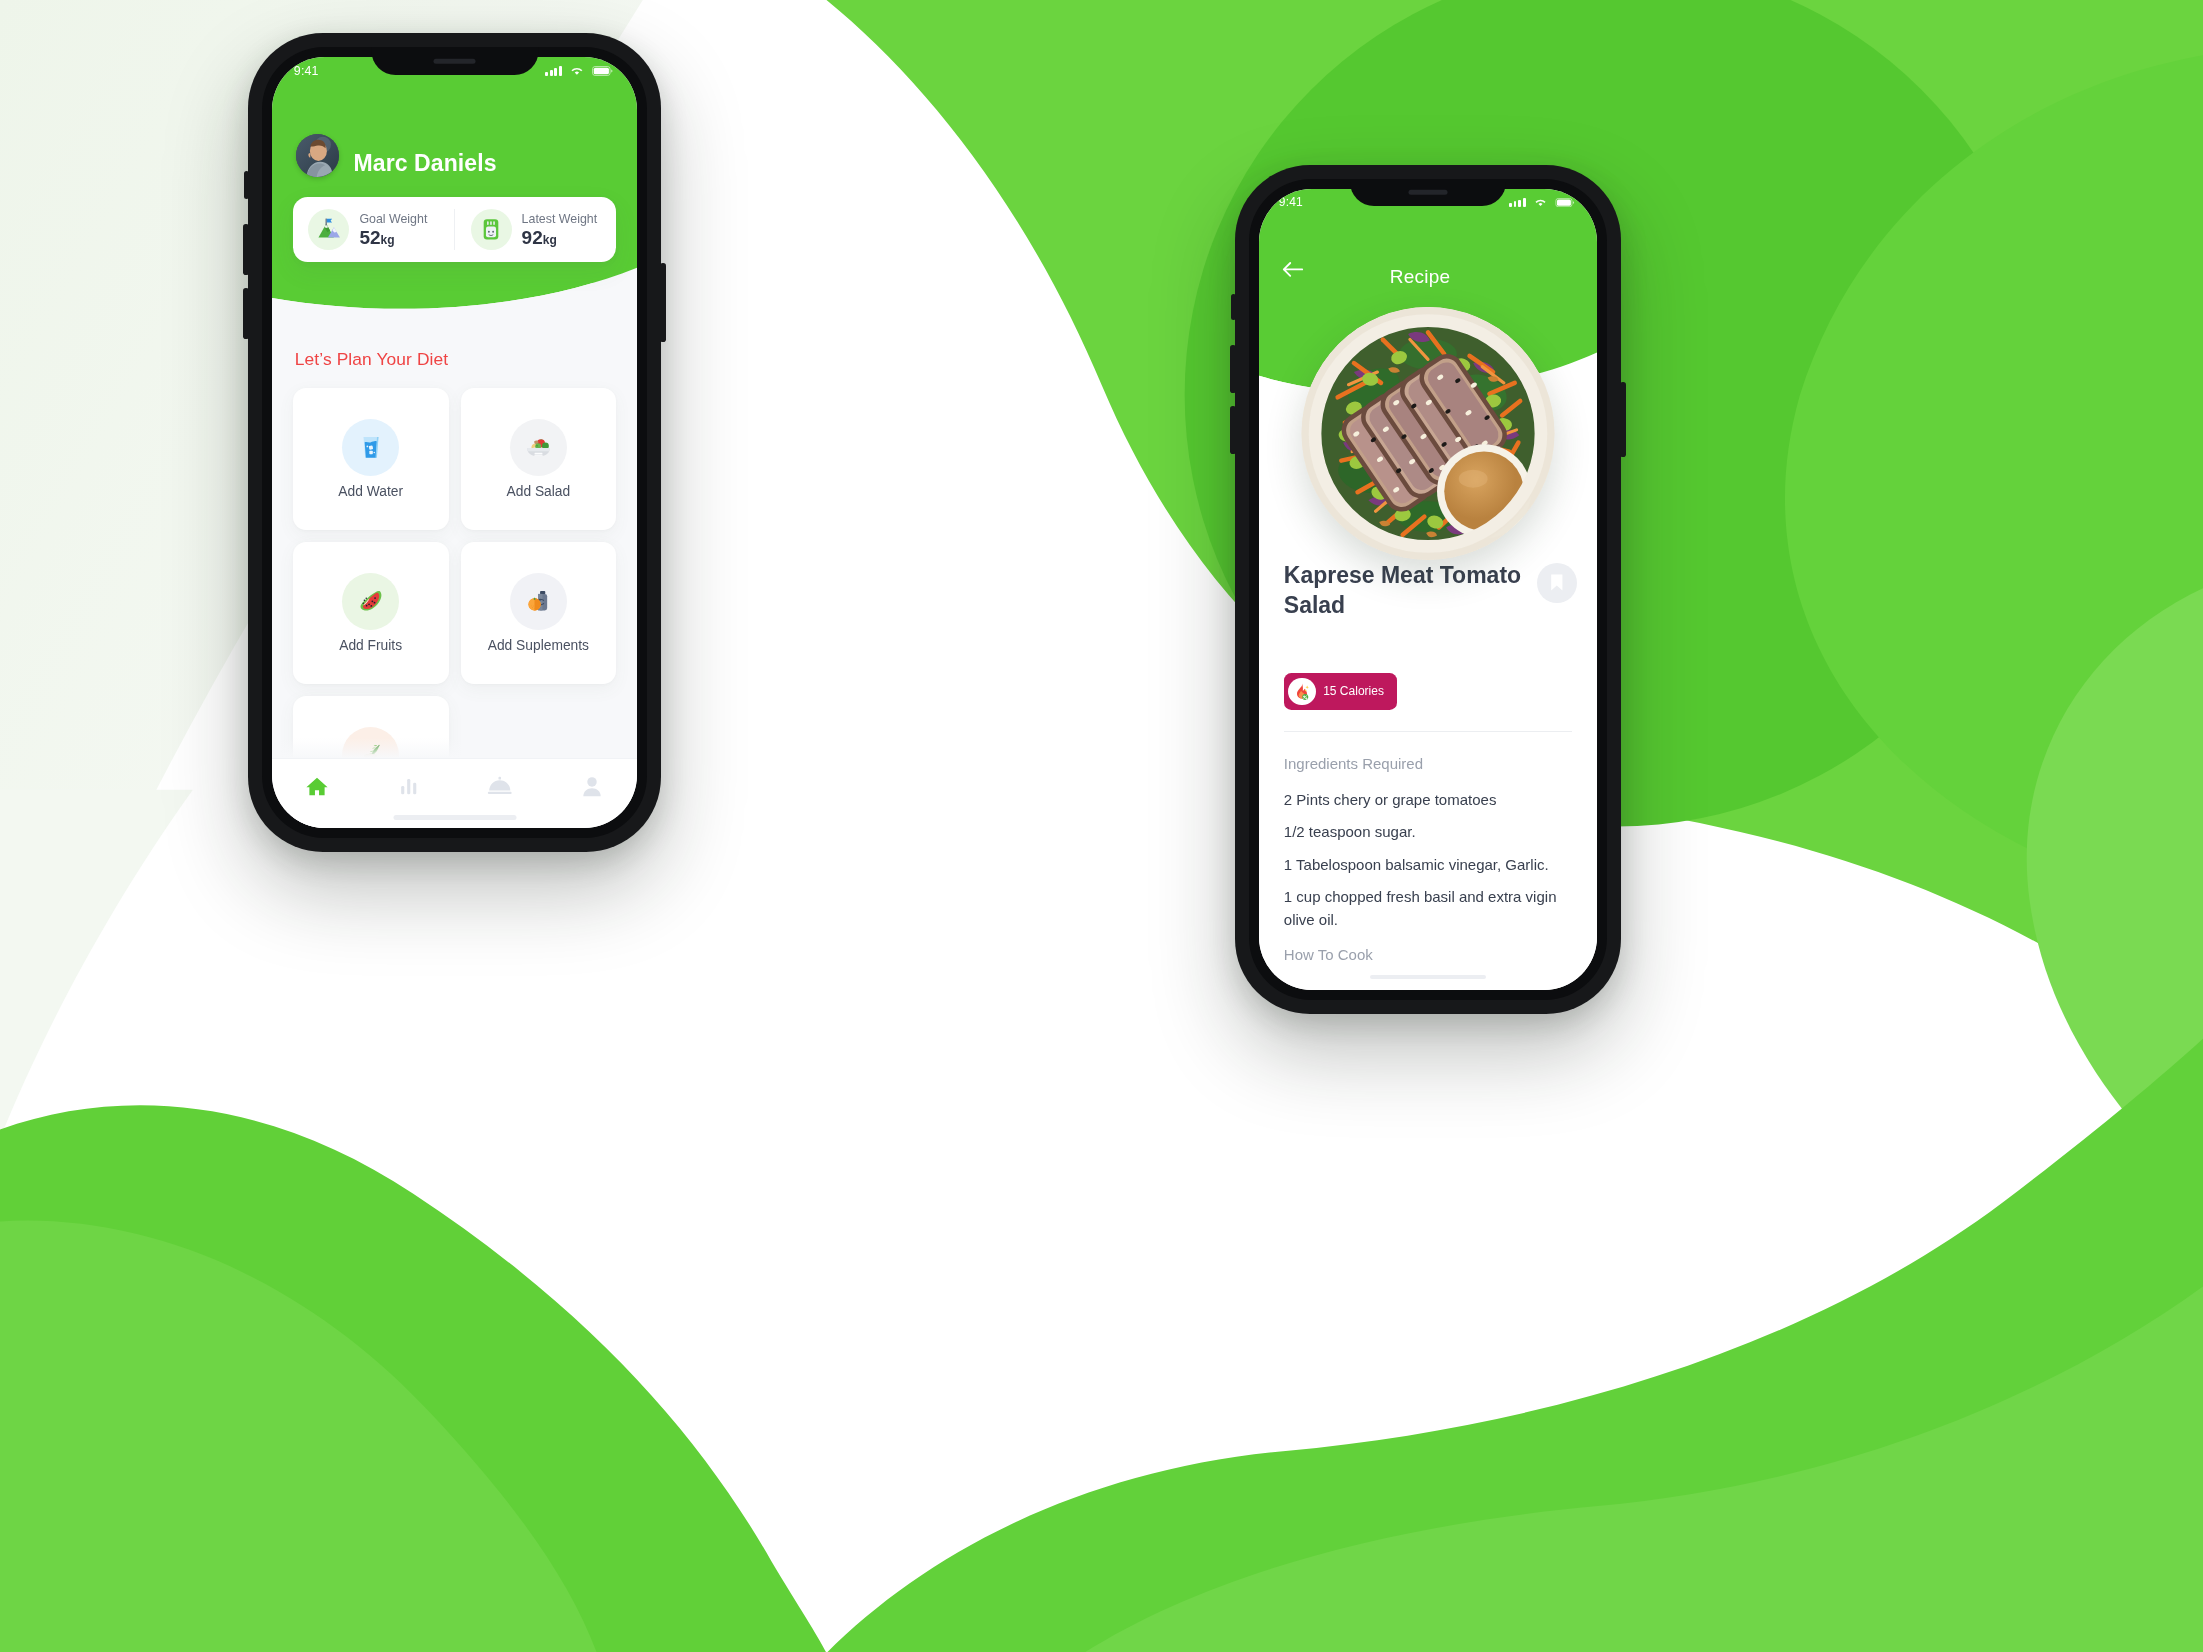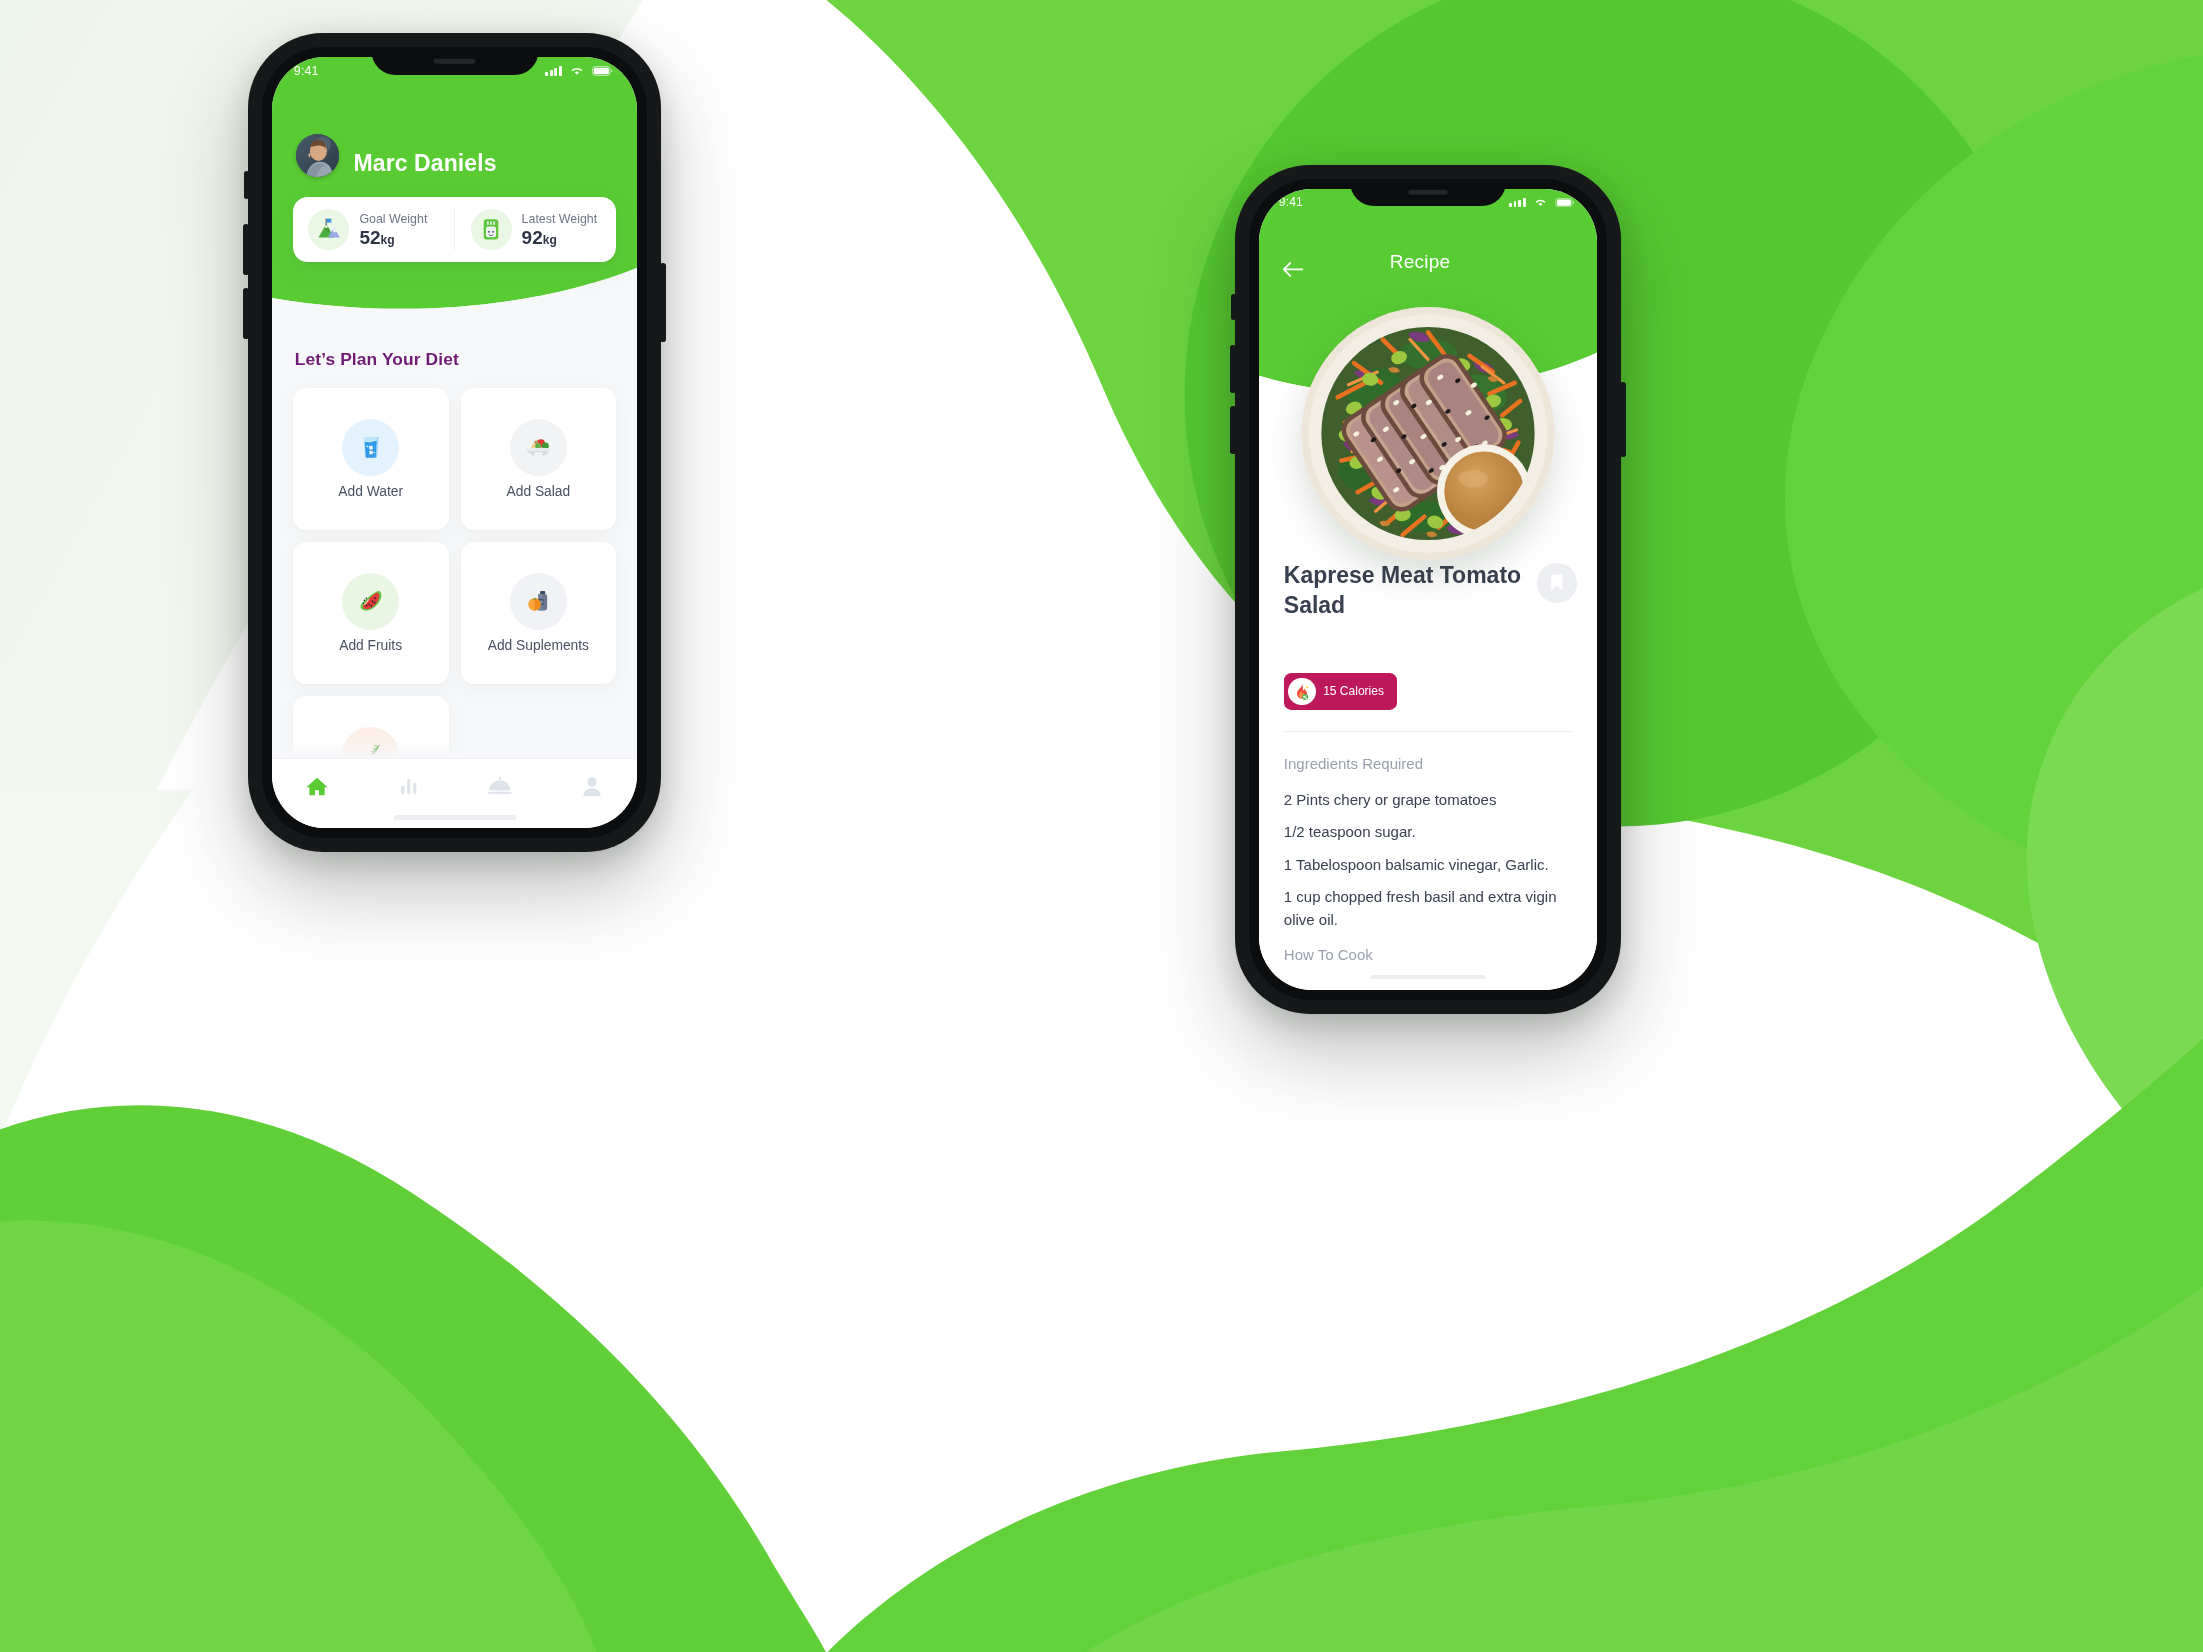--- a/index.html
+++ b/index.html
@@ -107,21 +107,21 @@
   .weight-half + .weight-half { border-left: 1.2px solid #eef0f3; padding-left: 15.6px; }
   .wi { width: 41px; height: 41px; border-radius: 50%; display: flex; align-items: center; justify-content: center; flex: none; }
   .wi-goal { background: #e9f7e4; }
   .wi-latest { background: #e9f7e4; }
   .w-label { font-size: 12.4px; color: #6f7684; font-weight: 400; margin-bottom: 1.8px; white-space: nowrap; }
   .w-val { font-size: 19px; font-weight: 700; color: #2f3545; line-height: 1; }
   .w-val .u { font-size: 12px; font-weight: 700; color: #2f3545; }
 
   .section-title {
     position: absolute; top: 292px; left: 23px;
-    font-size: 17.4px; font-weight: 700; color: #701a75; letter-spacing: 0.1px;
+    font-size: 17.4px; font-weight: 400; color: #ef4444; letter-spacing: 0.1px;
     z-index: 12;
   }
   .tiles {
     position: absolute; top: 331px; left: 21px; right: 21px;
     display: grid; grid-template-columns: 1fr 1fr; gap: 12px;
     z-index: 12;
   }
   .tile {
     background: #fff; border-radius: 13px; height: 142px;
     box-shadow: 0 5.5px 16.5px rgba(90,105,100,.055), 0 0.9px 2.8px rgba(90,105,100,.04);
@@ -154,21 +154,21 @@
   #p2 .notch .speaker { width: 39px; height: 4.6px; }
   #p2 .statusbar { height: 27px; padding: 0 22px 0 20px; font-size: 12px; }
 
   .r-green {
     position: absolute; top: 0; left: 0; right: 0; height: 184px;
     background: #59cc34; z-index: 4;
   }
   .r-curve { position: absolute; left: 0; right: 0; top: 119px; height: 110px; z-index: 4; }
   .r-nav {
     position: absolute; top: 62px; left: 0; right: 16px; height: 37px;
-    display: flex; align-items: flex-start; z-index: 14;
+    display: flex; align-items: flex-end; z-index: 14;
   }
   .r-back { position: absolute; left: 20px; top: 50%; transform: translateY(-50%); width: 27.5px; height: 27.5px; display:flex; align-items:center; justify-content:center; }
   .r-title { width: 100%; text-align: center; color: #fff; font-size: 19px; font-weight: 500; letter-spacing: 0.2px; }
 
   .food-img {
     position: absolute; top: 118px; left: 50%; transform: translateX(-50%);
     width: 253px; height: 253px; border-radius: 50%;
     overflow: hidden; z-index: 18;
     box-shadow: 0 14.7px 37px rgba(40,60,40,.18);
     background: #efe7d8;

